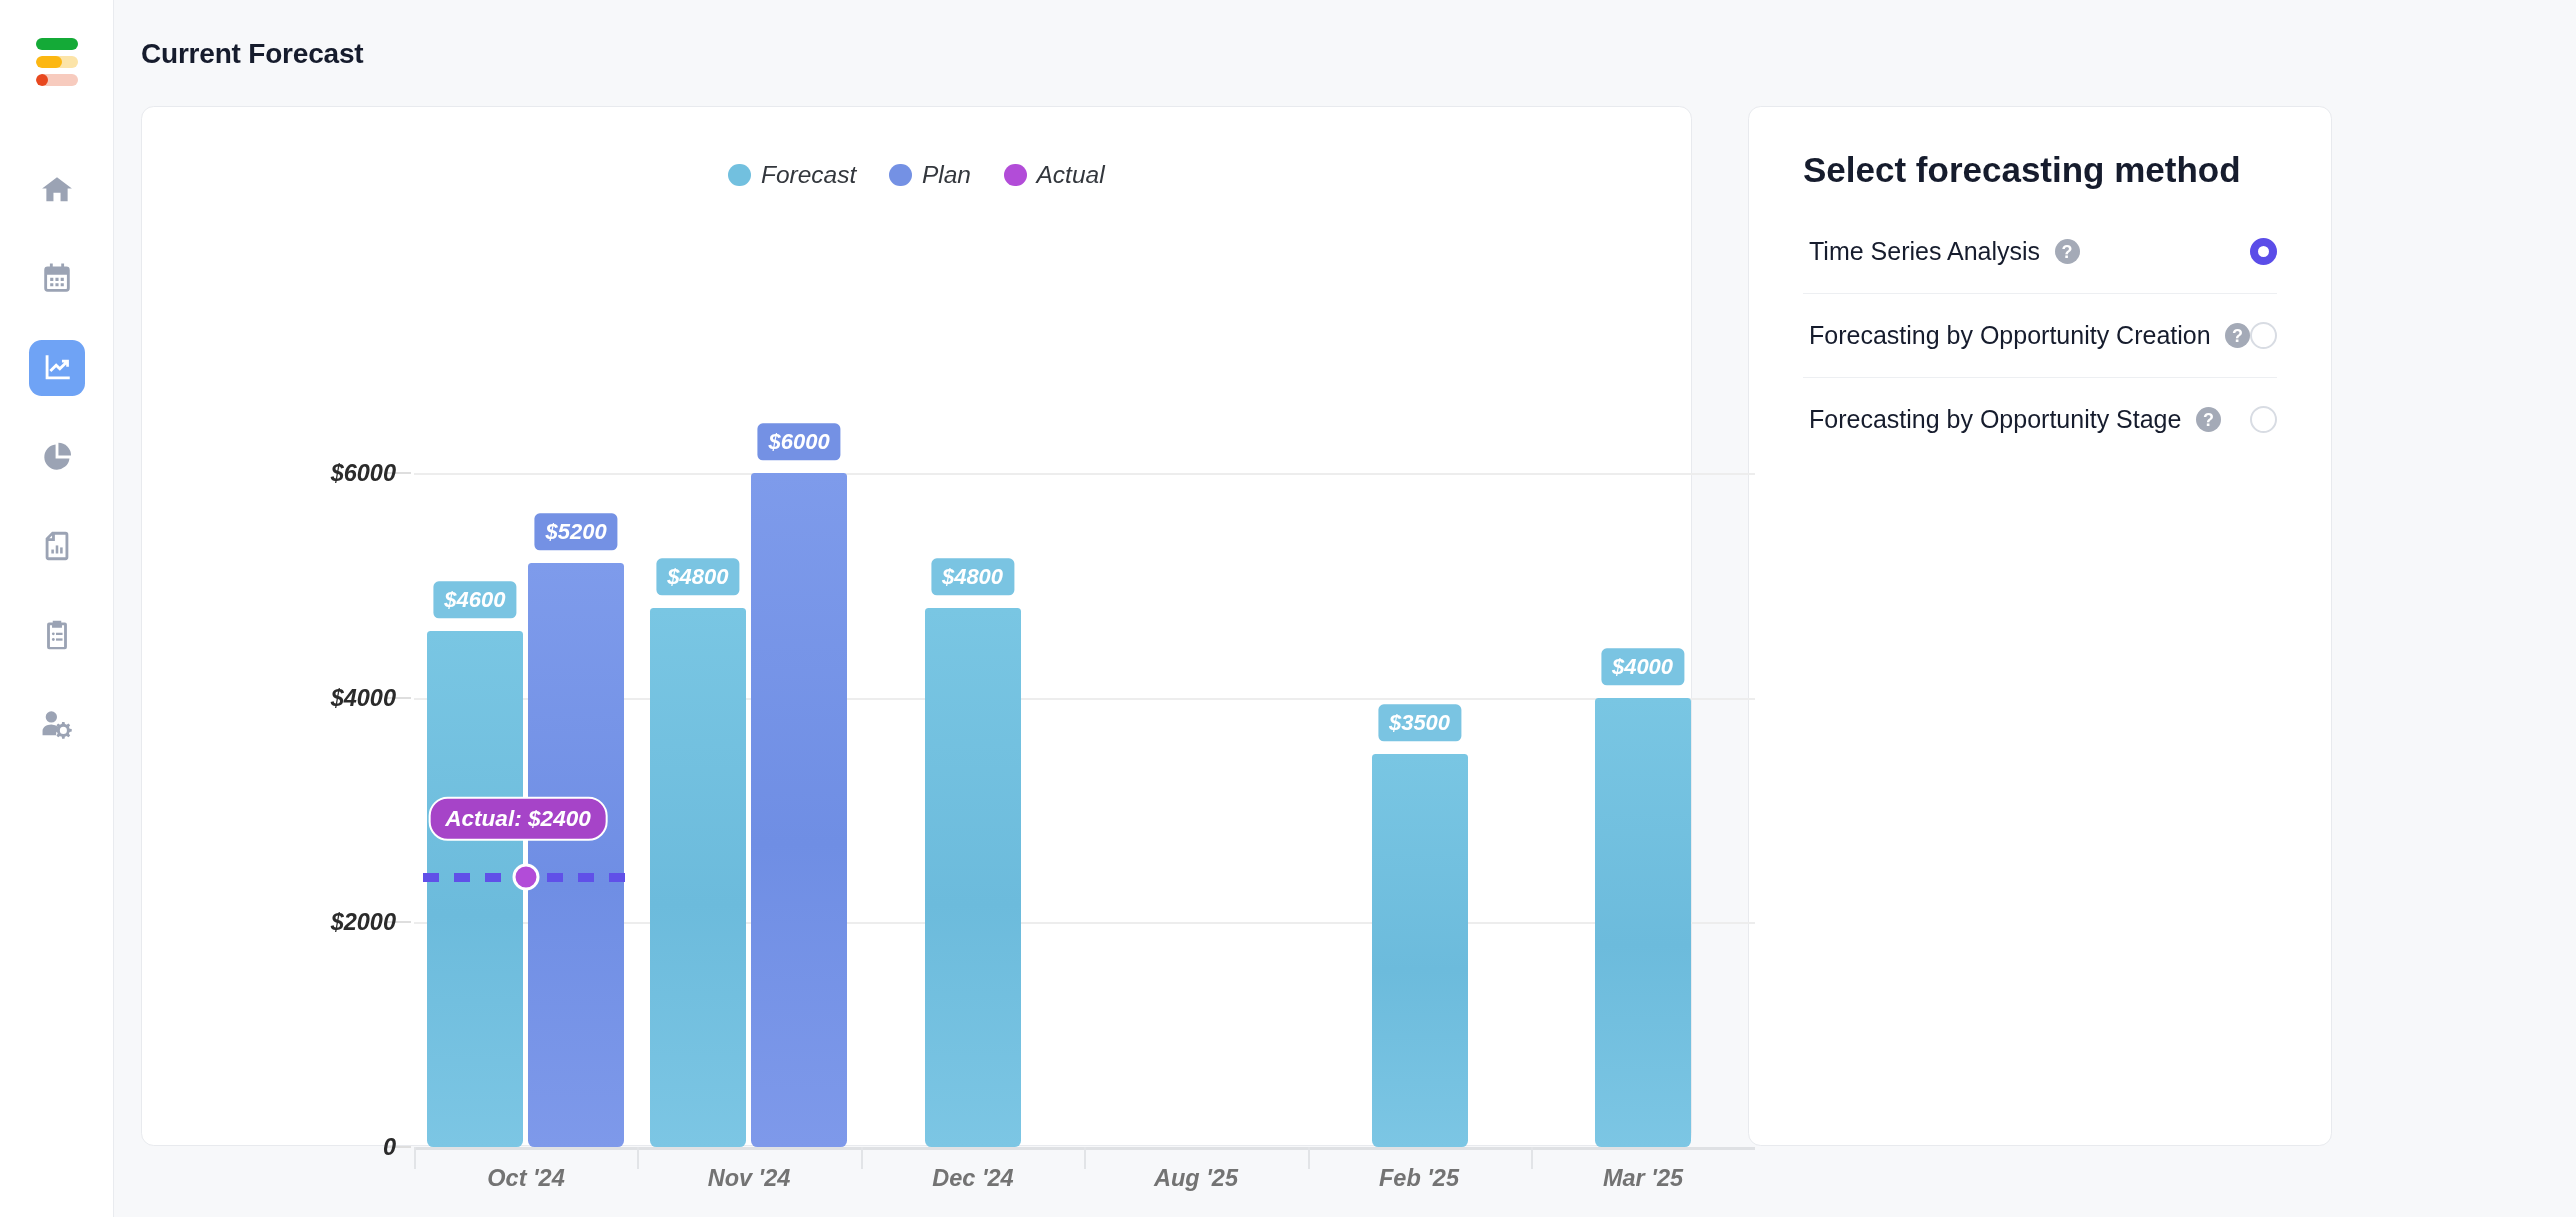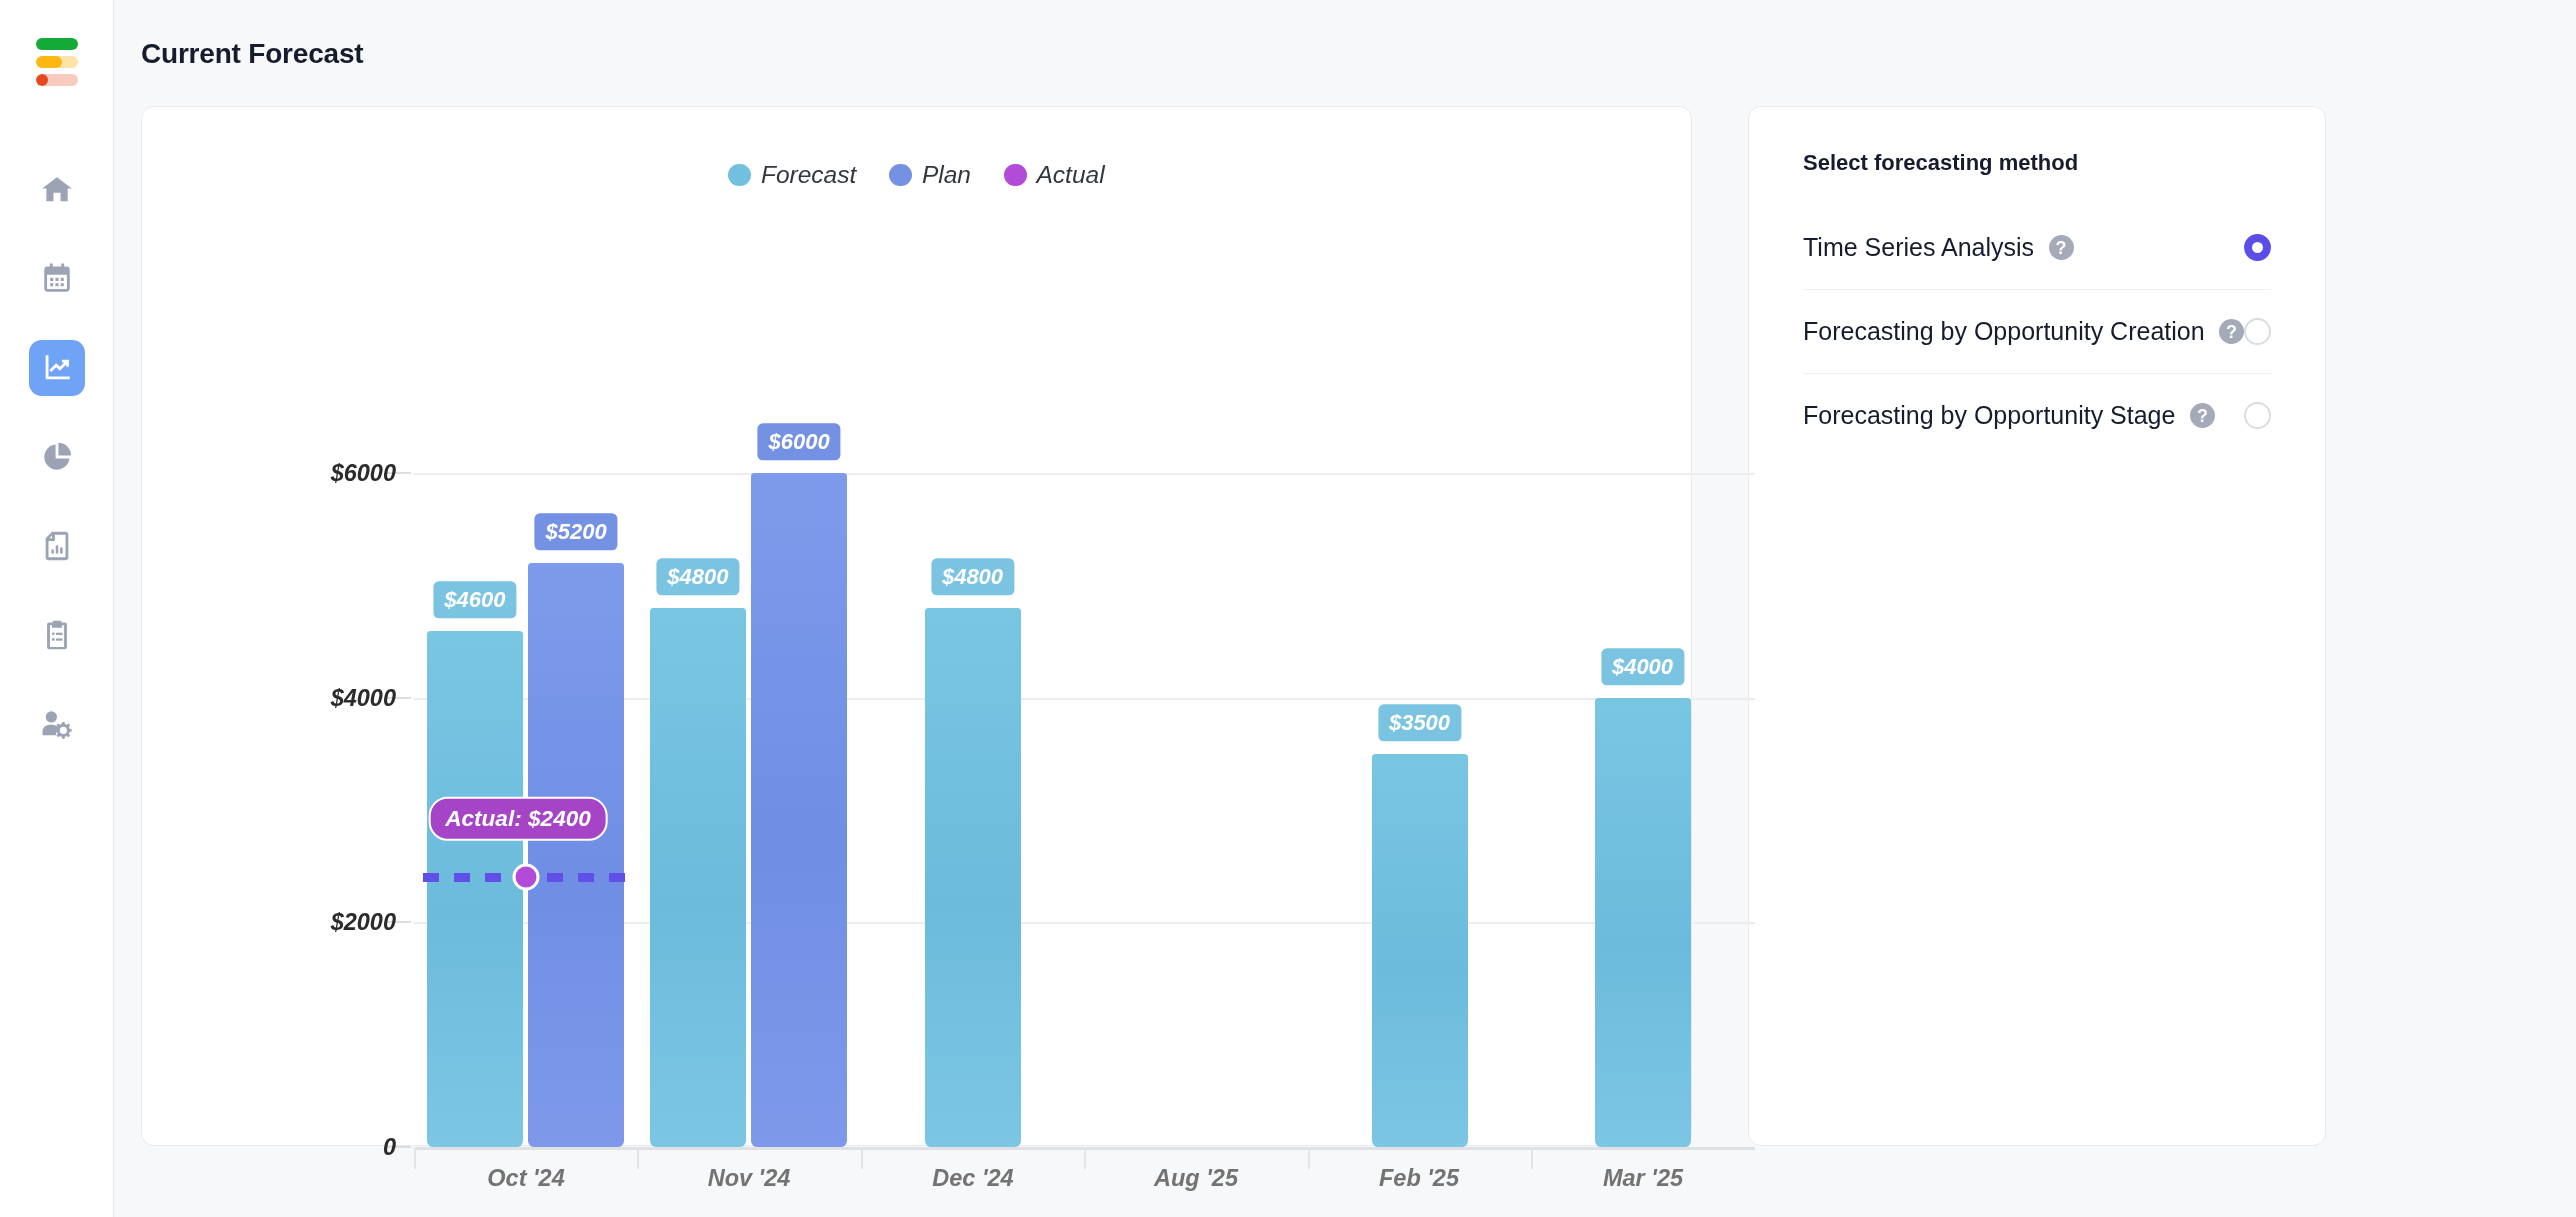--- a/index.html
+++ b/index.html
@@ -114,27 +114,27 @@
     padding: 7.2px 14.5px; white-space: nowrap;
   }
 
   .xlabels { position: absolute; left: 272px; top: 1058px; width: 1341px; }
   .xlabel {
     position: absolute; transform: translateX(-50%);
     font-size: 23.5px; font-weight: bold; color: #737373; white-space: nowrap;
   }
 
   
-  .method-title { font-size: 22px; font-weight: bold; color: #161C2D; margin-bottom: 30px; }
+  .method-title { font-size: 35px; font-weight: bold; color: #161C2D; margin-bottom: 20px; }
   .method-row {
     display: flex; align-items: center; justify-content: space-between;
     padding: 27px 0; cursor: pointer;
   }
   .method-row + .method-row { border-top: 1.8px solid #EDEFF2; }
-  .method-left { display: flex; align-items: center; gap: 14.5px; }
+  .method-left { display: flex; align-items: center; gap: 14.5px; margin-left: 6px; }
   .method-label { font-size: 25px; color: #161C2D; white-space: nowrap; }
   .help-icon {
     width: 25px; height: 25px; border-radius: 50%; background: #A4AAB7;
     color: #FFFFFF; font-size: 18px; font-weight: bold;
     display: flex; align-items: center; justify-content: center;
     line-height: 1; cursor: pointer; flex: 0 0 25px;
   }
   .radio { width: 27px; height: 27px; border-radius: 50%; border: 2.7px solid #D8DCE3; background:#fff; flex:0 0 27px; }
   .radio.selected {
     border: 8.2px solid #5B4DE8; background: #FFFFFF;

